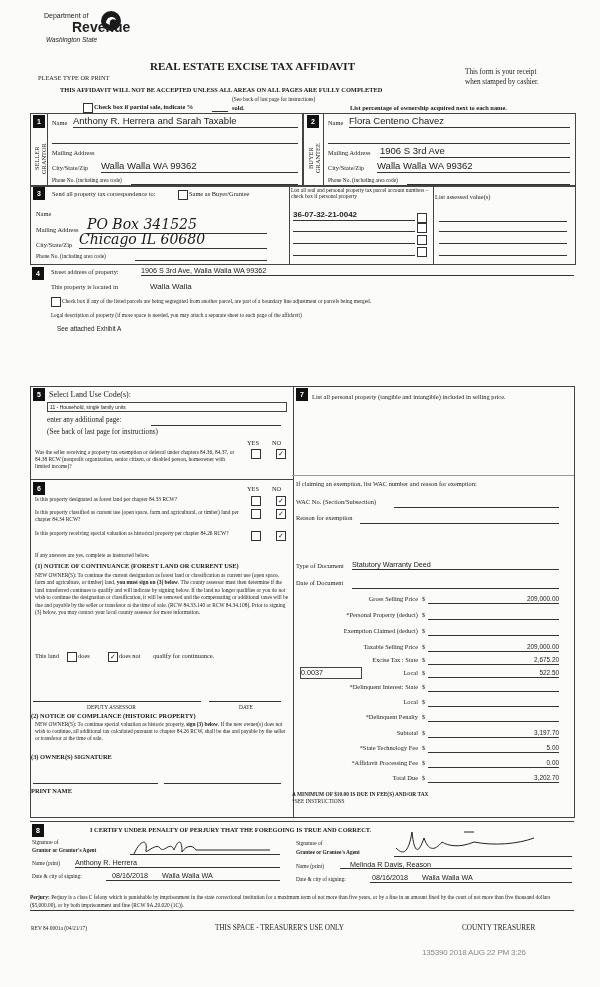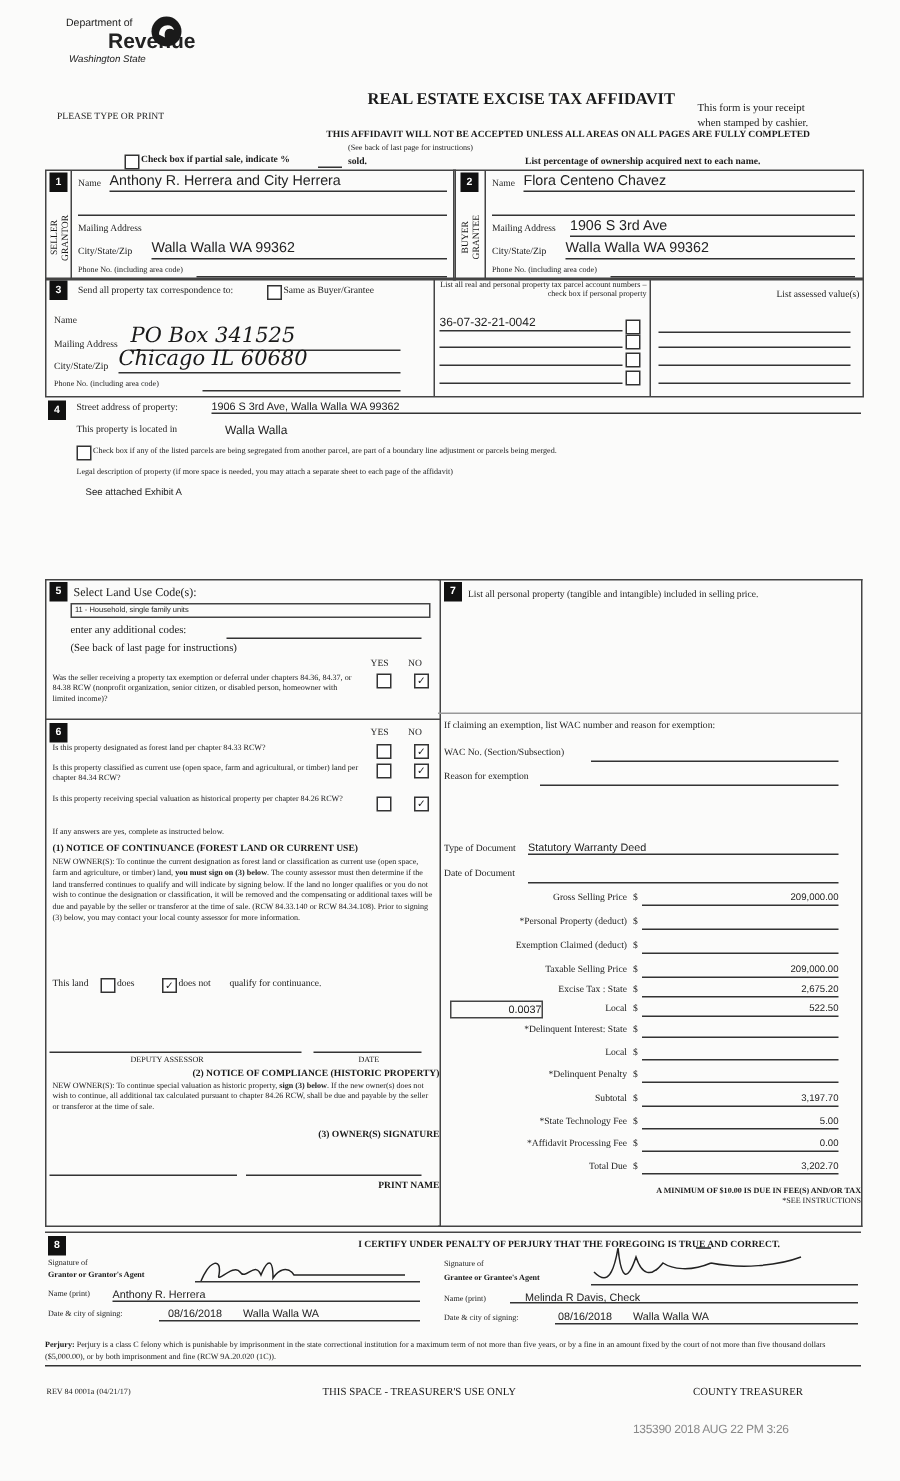--- a/index.html
+++ b/index.html
@@ -12,21 +12,21 @@
   .line{border-bottom:1px solid #333;}
   .box{border:1px solid #444;}
   .secnum{position:absolute;width:12px;height:13px;background:#111;color:#fff;font-size:7px;font-weight:bold;text-align:center;line-height:13px;font-family:"Liberation Sans",sans-serif;}
   .cb{position:absolute;width:8px;height:8px;border:1px solid #333;background:#fff;font-size:7px;line-height:8px;text-align:center;font-family:"DejaVu Sans",sans-serif;}
   .t5{font-size:5.4px;}
   .t6{font-size:6.4px;}
   .t7{font-size:7.2px;}
   .t8{font-size:8px;}
   .t9{font-size:9.5px;}
   .right{text-align:right;}
-  .center{text-align:right;}
+  .center{text-align:left;}
   .bold{font-weight:bold;}
   .vert{writing-mode:vertical-rl;transform:rotate(180deg);font-size:6.4px;text-align:center;}
 </style>
 </head>
 <body>
 
 <div class="page">
 
   <div class="abs" style="left:36px;top:8px;width:80px;height:40px;">
     <span class="abs sans" style="left:8px;top:4px;font-size:7px;">Department of</span>
@@ -48,21 +48,21 @@
   <div class="abs bold t6" style="left:94px;top:103px;">Check box if partial sale, indicate %</div>
   <div class="abs line" style="left:212px;top:110px;width:16px;height:1px;"></div>
   <div class="abs bold t6" style="left:232px;top:104px;">sold.</div>
   <div class="abs bold t6" style="left:350px;top:104px;">List percentage of ownership acquired next to each name.</div>
 
   <div class="abs box" style="left:30px;top:113px;width:272px;height:72px;">
     <div class="secnum" style="left:2px;top:1px;">1</div>
     <div class="abs" style="left:16px;top:0;width:1px;height:72px;background:#444;"></div>
     <div class="abs vert" style="left:2px;top:22px;width:12px;height:45px;">SELLER GRANTOR</div>
     <span class="abs t6" style="left:21px;top:5px;">Name</span>
-    <div class="abs line fill t9" style="left:42px;top:1px;width:225px;height:12px;">Anthony R. Herrera and City Herrera</div>
+    <div class="abs line fill t9" style="left:42px;top:1px;width:225px;height:12px;">Anthony R. Herrera and Sarah Taxable</div>
     <div class="abs line" style="left:21px;top:28px;width:246px;height:1px;"></div>
     <span class="abs t6" style="left:21px;top:35px;">Mailing Address</span>
     <span class="abs t6" style="left:21px;top:50px;">City/State/Zip</span>
     <div class="abs line fill t9" style="left:70px;top:46px;width:197px;height:12px;">Walla Walla WA 99362</div>
     <span class="abs t5" style="left:21px;top:63px;">Phone No. (including area code)</span>
     <div class="abs line" style="left:100px;top:69px;width:167px;height:1px;"></div>
   </div>
 
   <div class="abs box" style="left:302px;top:113px;width:272px;height:72px;">
     <div class="secnum" style="left:4px;top:1px;">2</div>
@@ -90,21 +90,21 @@
     <span class="abs t6" style="left:5px;top:55px;">City/State/Zip</span>
     <div class="abs line hand" style="left:48px;top:45px;width:188px;height:17px;font-size:14px;">Chicago IL 60680</div>
     <span class="abs t5" style="left:5px;top:67px;">Phone No. (including area code)</span>
     <div class="abs line" style="left:104px;top:73px;width:132px;height:1px;"></div>
 
     <div class="abs" style="left:258px;top:0;width:1px;height:78px;background:#444;"></div>
     <div class="abs t5 center" style="left:260px;top:1px;width:140px;">List all real and personal property tax parcel account numbers – check box if personal property</div>
     <div class="abs" style="left:402px;top:0;width:1px;height:78px;background:#444;"></div>
     <div class="abs t6 center" style="left:404px;top:7px;width:138px;">List assessed value(s)</div>
 
-    <div class="abs line fill t8" style="left:262px;top:24px;width:122px;height:10px;">36-07-32-21-0042</div>
+    <div class="abs line fill t8" style="left:262px;top:24px;width:122px;height:10px;font-weight:bold;">36-07-32-21-0042</div>
     <div class="cb" style="left:386px;top:27px;"></div>
     <div class="abs line" style="left:408px;top:34px;width:128px;height:1px;"></div>
 
     <div class="abs line" style="left:262px;top:44px;width:122px;height:1px;"></div>
     <div class="cb" style="left:386px;top:37px;"></div>
     <div class="abs line" style="left:408px;top:44px;width:128px;height:1px;"></div>
 
     <div class="abs line" style="left:262px;top:56px;width:122px;height:1px;"></div>
     <div class="cb" style="left:386px;top:49px;"></div>
     <div class="abs line" style="left:408px;top:56px;width:128px;height:1px;"></div>
@@ -123,21 +123,21 @@
     <div class="cb" style="left:21px;top:33px;"></div>
     <span class="abs t5" style="left:32px;top:34px;white-space:nowrap;">Check box if any of the listed parcels are being segregated from another parcel, are part of a boundary line adjustment or parcels being merged.</span>
     <span class="abs t5" style="left:21px;top:48px;white-space:nowrap;">Legal description of property (if more space is needed, you may attach a separate sheet to each page of the affidavit)</span>
     <span class="abs fill t6" style="left:27px;top:61px;">See attached Exhibit A</span>
   </div>
 
   <div class="abs box" style="left:30px;top:386px;width:262px;height:93px;border-bottom:none;">
     <div class="secnum" style="left:2px;top:1px;">5</div>
     <span class="abs t8" style="left:18px;top:3px;">Select Land Use Code(s):</span>
     <div class="abs box fill" style="left:16px;top:15px;width:236px;height:8px;font-size:5px;line-height:8px;padding-left:2px;">11 - Household, single family units</div>
-    <span class="abs t7" style="left:16px;top:29px;">enter any additional codes:</span>
+    <span class="abs t7" style="left:16px;top:29px;">enter any additional page:</span>
     <div class="abs line" style="left:120px;top:37px;width:130px;height:1px;"></div>
     <span class="abs t7" style="left:16px;top:41px;">(See back of last page for instructions)</span>
     <span class="abs t6" style="left:216px;top:52px;">YES</span>
     <span class="abs t6" style="left:241px;top:52px;">NO</span>
     <div class="abs t5" style="left:4px;top:62px;width:200px;line-height:7px;">Was the seller receiving a property tax exemption or deferral under chapters 84.36, 84.37, or 84.38 RCW (nonprofit organization, senior citizen, or disabled person, homeowner with limited income)?</div>
     <div class="cb" style="left:220px;top:62px;"></div>
     <div class="cb" style="left:245px;top:62px;">✓</div>
   </div>
 
   <div class="abs box" style="left:30px;top:479px;width:262px;height:337px;">
@@ -279,21 +279,21 @@
       <span style="margin-left:12px;">Walla Walla WA</span>
     </div>
 
     <span class="abs t5" style="left:266px;top:20px;">Signature of</span>
     <span class="abs bold t5" style="left:266px;top:29px;">Grantee or Grantee's Agent</span>
     <div class="abs line" style="left:364px;top:35px;width:178px;height:1px;"></div>
     <svg class="abs" style="left:364px;top:8px;" width="160" height="30" viewBox="0 0 160 30">
       <path d="M2 20 C8 26, 14 28, 18 4 C20 24, 24 28, 30 10 C34 22, 40 24, 48 14 C54 18, 66 20, 80 14 M70 4 L80 4 M80 14 C100 18, 124 16, 140 10" fill="none" stroke="#222" stroke-width="1"></path>
     </svg>
     <span class="abs t5" style="left:266px;top:43px;">Name (print)</span>
-    <div class="abs line fill t7" style="left:310px;top:40px;width:232px;height:9px;padding-left:10px;box-sizing:border-box;">Melinda R Davis, Check</div>
+    <div class="abs line fill t7" style="left:310px;top:40px;width:232px;height:9px;padding-left:10px;box-sizing:border-box;">Melinda R Davis, Reason</div>
     <span class="abs t5" style="left:266px;top:56px;">Date &amp; city of signing:</span>
     <div class="abs line fill t7" style="left:340px;top:53px;width:202px;height:9px;">
       <span style="margin-left:2px;">08/16/2018</span>
       <span style="margin-left:12px;">Walla Walla WA</span>
     </div>
   </div>
 
   <div class="abs t5" style="left:30px;top:894px;width:544px;line-height:7.5px;border-bottom:1px solid #333;padding-bottom:1px;">
     <b>Perjury:</b>
     <span>Perjury is a class C felony which is punishable by imprisonment in the state correctional institution for a maximum term of not more than five years, or by a fine in an amount fixed by the court of not more than five thousand dollars ($5,000.00), or by both imprisonment and fine (RCW 9A.20.020 (1C)).</span>

